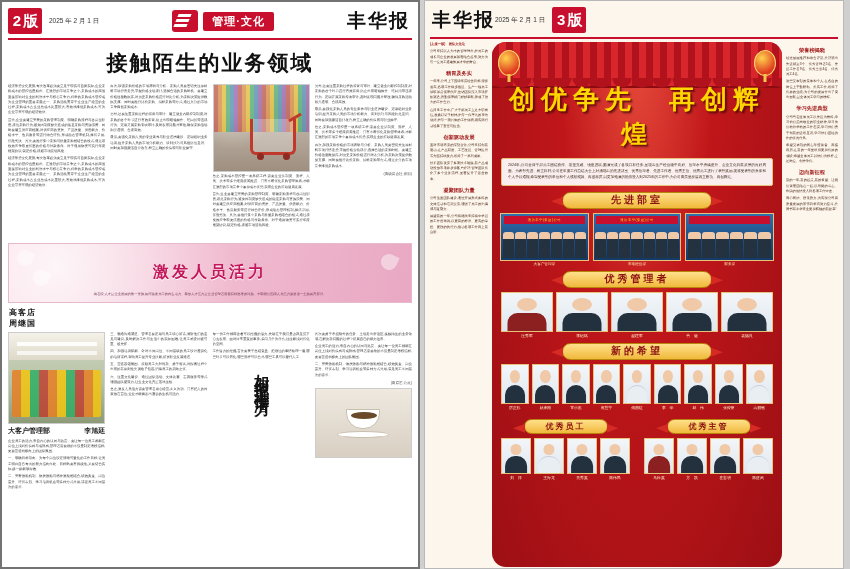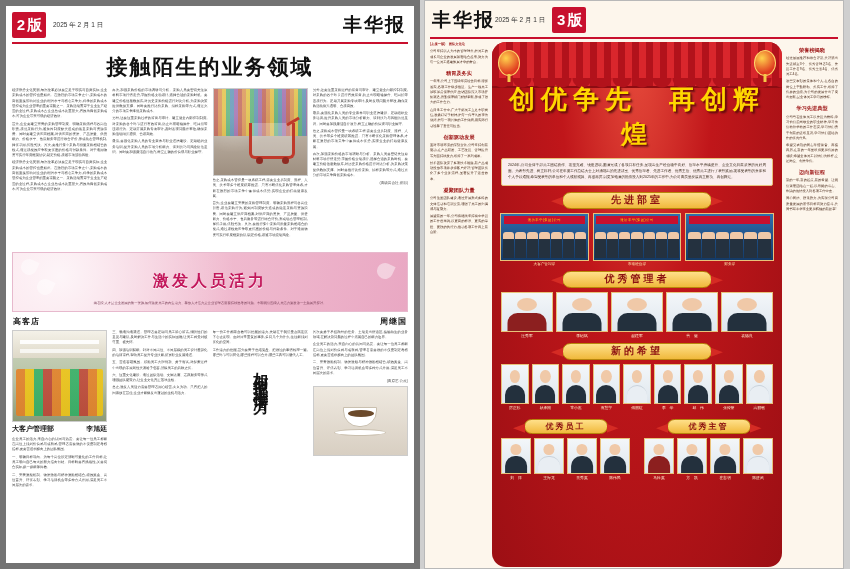--- a/index.html
+++ b/index.html
@@ -19,21 +19,21 @@
     gap: 4px;
     background: #cfcfcf;
   }
 
   
   .page2 {
     position: relative;
     width: 420px;
     height: 569px;
     background: #ffffff;
-    border: 6px solid #737373;
+    border: 2px solid #737373;
     padding: 4px 6px 6px 6px;
     overflow: hidden;
   }
   .masthead2 {
     display: flex;
     align-items: center;
     height: 34px;
     border-bottom: 2px solid #c8102e;
     padding-bottom: 2px;
     position: relative;
@@ -155,20 +155,21 @@
   .pink-banner .petal {
     position: absolute; width: 16px; height: 16px; border-radius: 50% 0 50% 50%;
     background: rgba(255,255,255,.45); transform: rotate(25deg);
   }
 
   .subhead-row {
     display: flex; justify-content: space-between; align-items: baseline;
     font-family: "Liberation Serif", serif;
     font-size: 8px; font-weight: bold; color: #222; margin: 4px 1px 3px 1px;
     letter-spacing: 1px;
+    flex-direction: column;
   }
 
   .market-photo {
     height: 92px;
     background: linear-gradient(180deg, #cfd8c4 0%, #b7c2a4 55%, #8d9a77 100%);
   }
   .market-photo .produce {
     position: absolute; left: 3%; right: 3%; top: 42%; bottom: 6%;
     background:
       repeating-linear-gradient(90deg, rgba(230,126,34,.85) 0 9px, rgba(241,196,15,.85) 9px 18px, rgba(39,174,96,.8) 18px 27px, rgba(192,57,43,.8) 27px 36px);
@@ -400,20 +401,24 @@
 </head>
 <body>
 
 <div class="spread">
 
   <div class="page2">
 
     <div class="masthead2">
       <div class="pagenum-box">2 版</div>
       <div class="mh-date">2025 年 2 月 1 日</div>
+      <div class="mh-center">
+        <div class="logo-mark"></div>
+        <div class="mh-section">管理·文化</div>
+      </div>
       <div class="mh-brand">丰华报</div>
     </div>
 
     <div class="headline2">接触陌生的业务领域</div>
 
     <div class="cols">
       <div class="col">
         <div class="tcol">
           <p>经济形势变化莫测,每次改革必须要立足于现实与自身实际,企业采购成本的管控也是如此。在激烈的市场竞争之中,采购成本的高低直接影响到企业的利润水平与核心竞争力,科学的采购成本管控成为企业管理的重要课题之一。采购活动贯穿于企业生产经营的全过程,采购成本占企业总成本比重较大,有效地降低采购成本,可为企业带来可观的经济效益。</p>
           <p>首先,企业要建立完善的采购管理制度。明确采购流程与各岗位职责,规范采购行为,避免因制度缺失造成的随意采购与资源浪费。同时要建立供应商档案,对供应商的资质、产品质量、供货能力、价格水平、售后服务等进行综合评价,形成动态管理机制,择优录用,优胜劣汰。其次,要推行集中采购与批量采购相结合的模式,通过规模效应争取更优惠的价格与付款条件。对于通用物资可实行年度框架协议,锁定价格,规避市场波动风险。</p>

